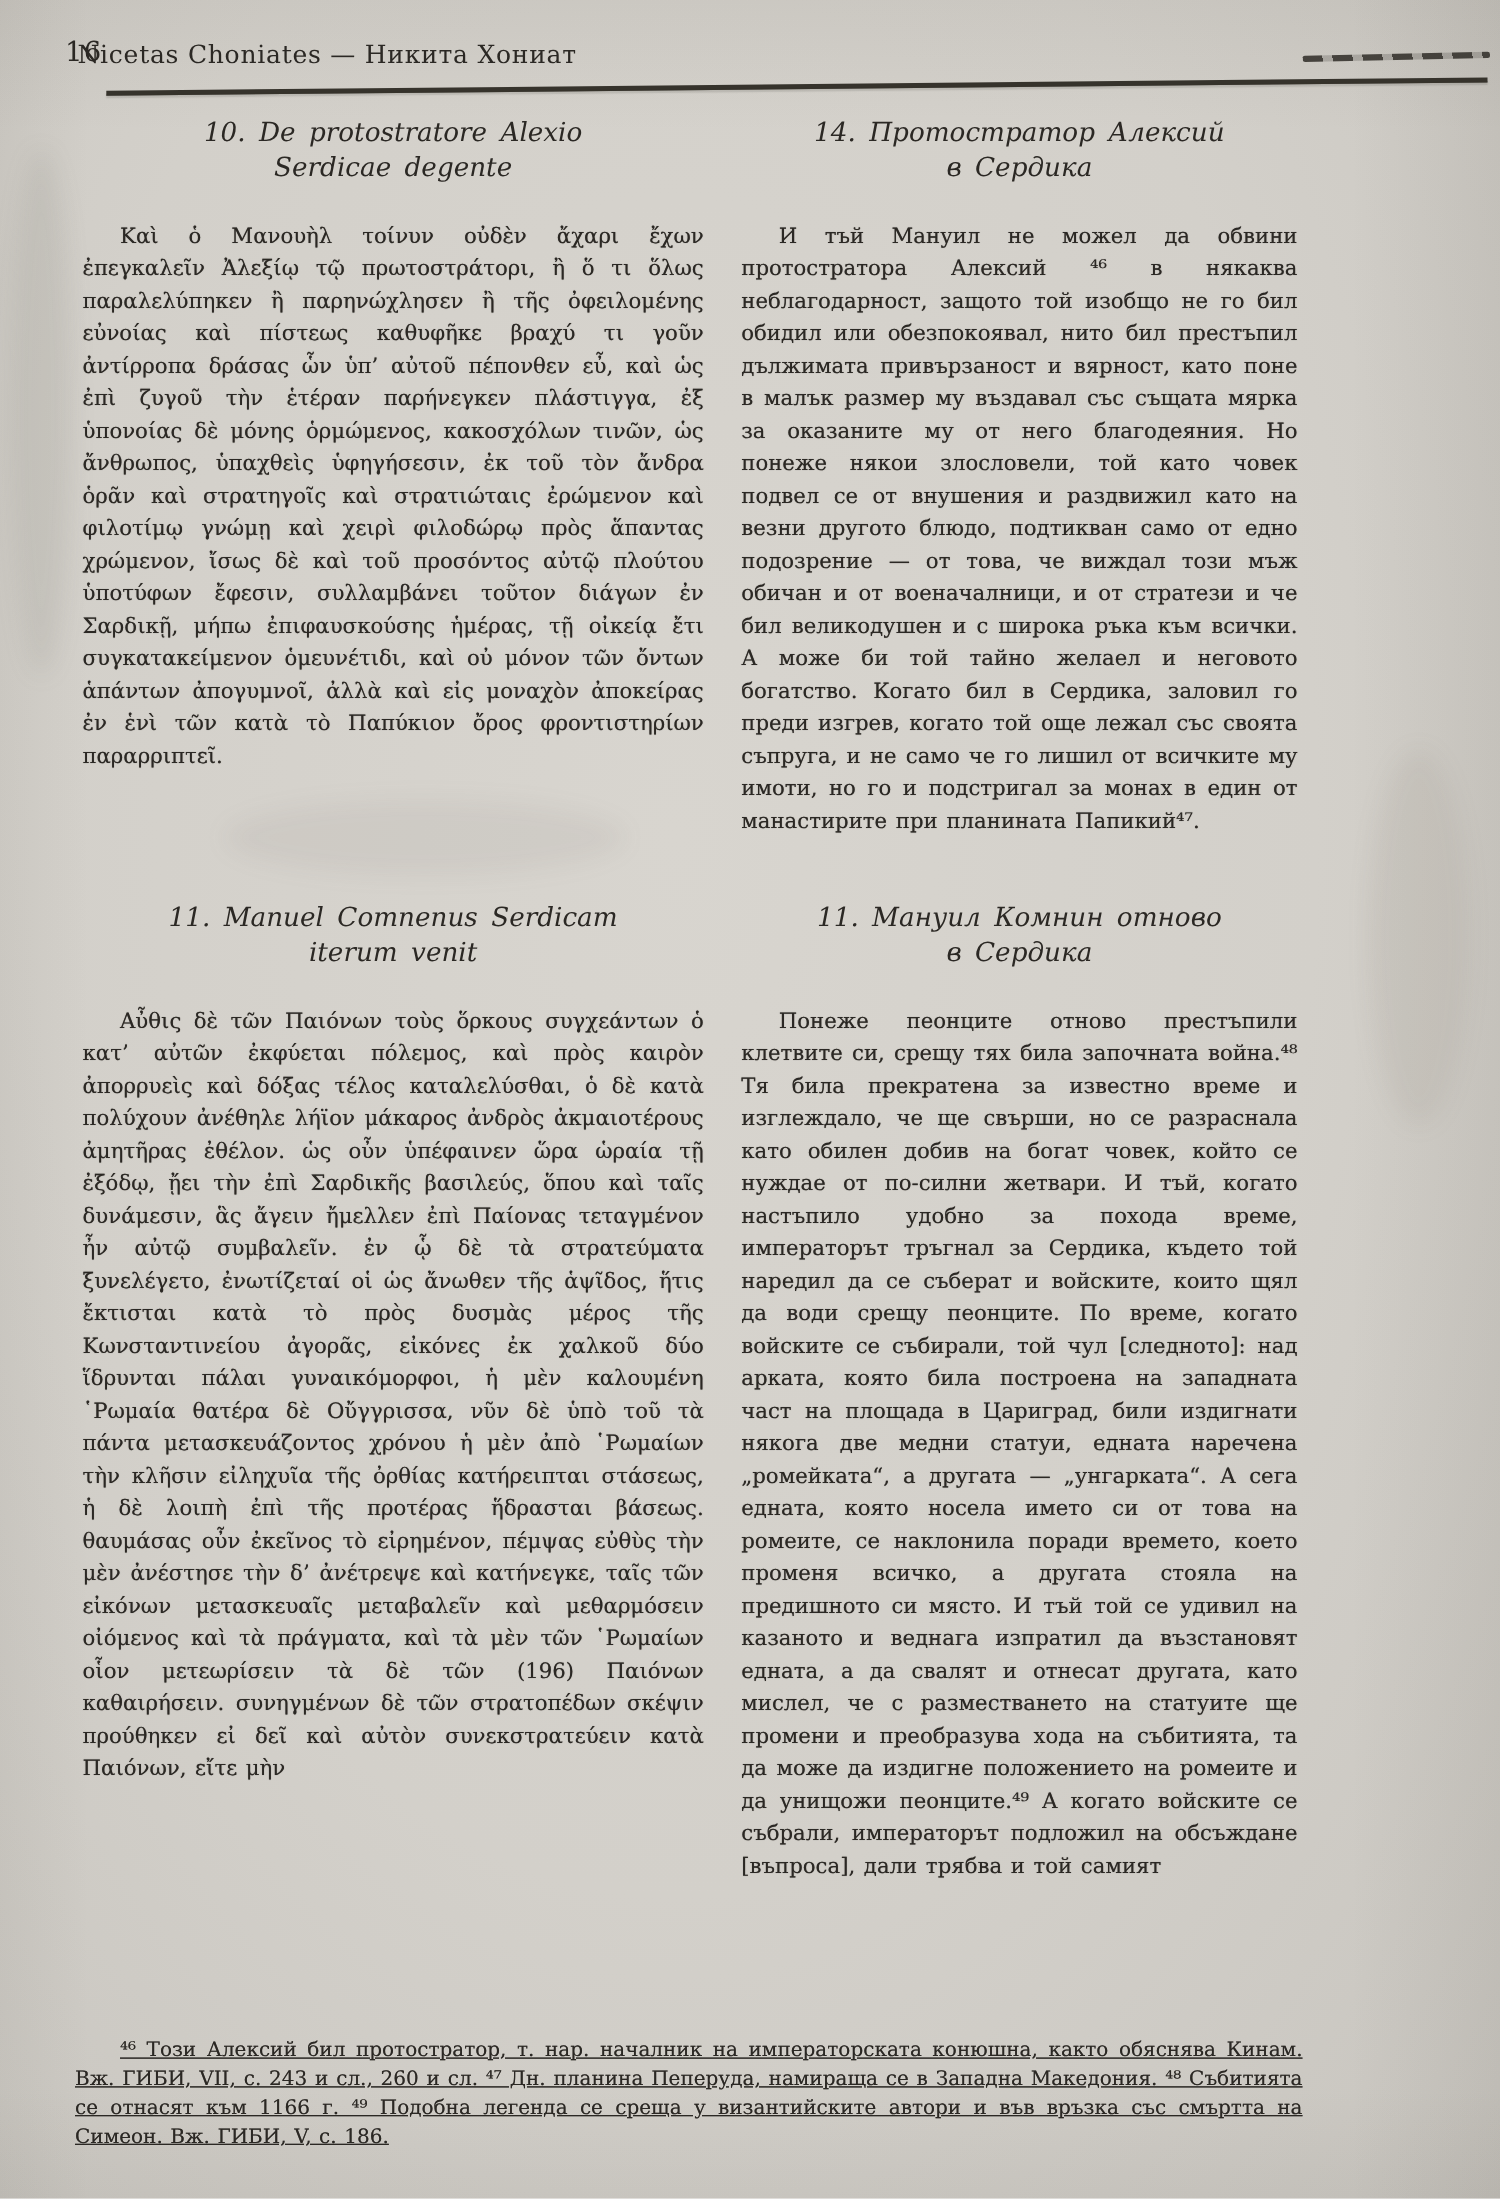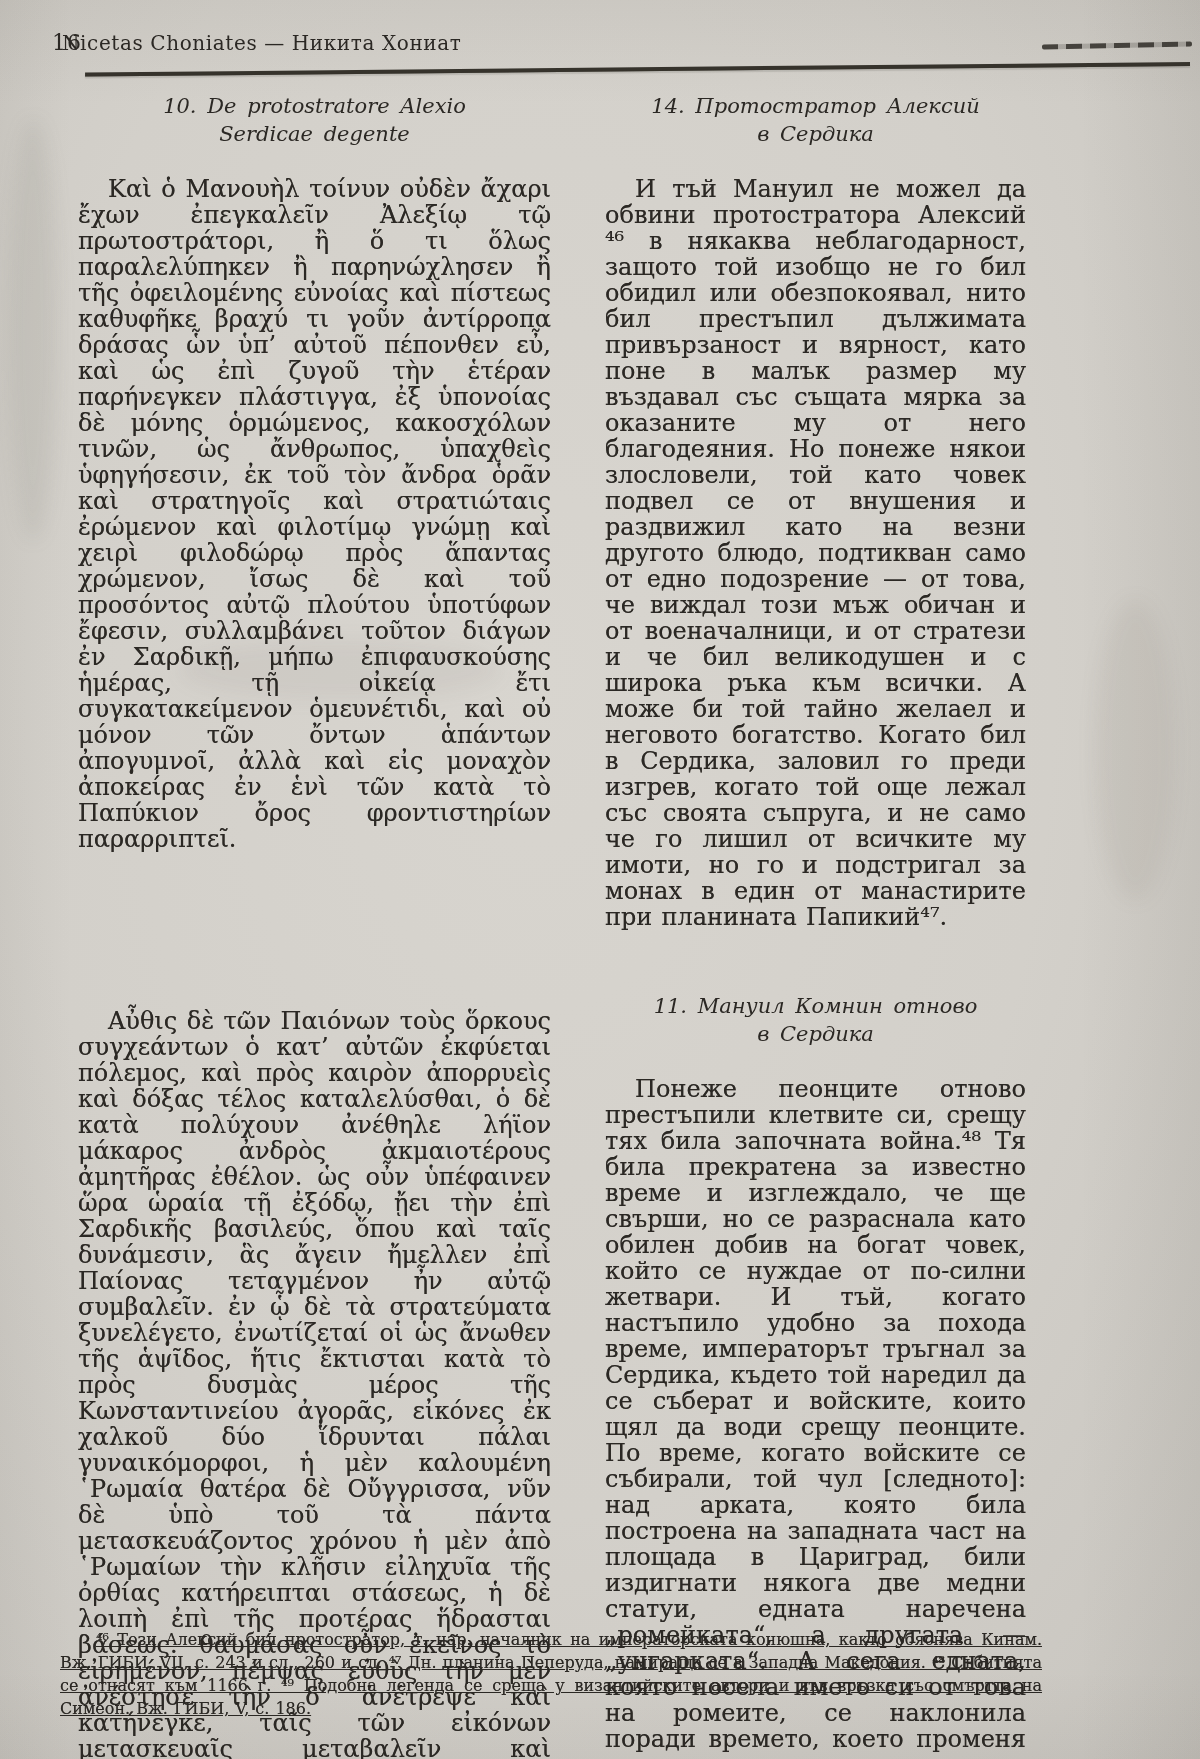--- a/index.html
+++ b/index.html
@@ -49,25 +49,25 @@
     column-gap: 22px; row-gap: 46px;
   }
   .heading {
     font-style: italic;
     font-size: 21px; line-height: 28px;
     text-align: center; white-space: pre-line;
     margin: 0 0 28px 0;
     word-spacing: 4px;
   }
   .body-text {
-    font-size: 24px; line-height: 26px;
+    font-size: 17px; line-height: 26px;
     text-align: justify; text-indent: 30px;
     word-spacing: 1.5px;
     text-shadow: 0 0 .6px rgba(43,40,36,.65);
-    margin: 16px;
+    margin: 4px;
   }
   .citation {
     font-size: 19px; line-height: 26px; margin: 0;
     text-shadow: 0 0 .6px rgba(43,40,36,.65);
   }
   .footnotes {
     position: absolute; top: 1628px; left: 60px; width: 982px;
     font-size: 16px; line-height: 23px;
     text-align: justify; text-indent: 36px;
     word-spacing: 1px;
@@ -97,20 +97,22 @@
       <p class="body-text">Καὶ ὁ Μανουὴλ τοίνυν οὐδὲν ἄχαρι ἔχων ἐπεγκαλεῖν Ἀλεξίῳ τῷ πρωτοστράτορι, ἢ ὅ τι ὅλως παραλελύπηκεν ἢ παρηνώχλησεν ἢ τῆς ὀφειλομένης εὐνοίας καὶ πίστεως καθυφῆκε βραχύ τι γοῦν ἀντίρροπα δράσας ὧν ὑπ’ αὐτοῦ πέπονθεν εὖ, καὶ ὡς ἐπὶ ζυγοῦ τὴν ἑτέραν παρήνεγκεν πλάστιγγα, ἐξ ὑπονοίας δὲ μόνης ὁρμώμενος, κακοσχόλων τινῶν, ὡς ἄνθρωπος, ὑπαχθεὶς ὑφηγήσεσιν, ἐκ τοῦ τὸν ἄνδρα ὁρᾶν καὶ στρατηγοῖς καὶ στρατιώταις ἐρώμενον καὶ φιλοτίμῳ γνώμῃ καὶ χειρὶ φιλοδώρῳ πρὸς ἅπαντας χρώμενον, ἴσως δὲ καὶ τοῦ προσόντος αὐτῷ πλούτου ὑποτύφων ἔφεσιν, συλλαμβάνει τοῦτον διάγων ἐν Σαρδικῇ, μήπω ἐπιφαυσκούσης ἡμέρας, τῇ οἰκείᾳ ἔτι συγκατακείμενον ὁμευνέτιδι, καὶ οὐ μόνον τῶν ὄντων ἁπάντων ἀπογυμνοῖ, ἀλλὰ καὶ εἰς μοναχὸν ἀποκείρας ἐν ἑνὶ τῶν κατὰ τὸ Παπύκιον ὄρος φροντιστηρίων παραρριπτεῖ.</p>
     </div>
 
     <div class="section">
       <div class="heading">14. Протостратор Алексий
 в Сердика</div>
       <p class="body-text">И тъй Мануил не можел да обвини протостратора Алексий ⁴⁶ в някаква неблагодарност, защото той изобщо не го бил обидил или обезпокоявал, нито бил престъпил дължимата привързаност и вярност, като поне в малък размер му въздавал със същата мярка за оказаните му от него благодеяния. Но понеже някои злословели, той като човек подвел се от внушения и раздвижил като на везни другото блюдо, подтикван само от едно подозрение — от това, че виждал този мъж обичан и от военачалници, и от стратези и че бил великодушен и с широка ръка към всички. А може би той тайно желаел и неговото богатство. Когато бил в Сердика, заловил го преди изгрев, когато той още лежал със своята съпруга, и не само че го лишил от всичките му имоти, но го и подстригал за монах в един от манастирите при планината Папикий⁴⁷.</p>
     </div>
 
     <div class="section">
+      <div class="heading">11. Manuel Comnenus Serdicam
+iterum venit</div>
       <p class="body-text">Αὖθις δὲ τῶν Παιόνων τοὺς ὅρκους συγχεάντων ὁ κατ’ αὐτῶν ἐκφύεται πόλεμος, καὶ πρὸς καιρὸν ἀπορρυεὶς καὶ δόξας τέλος καταλελύσθαι, ὁ δὲ κατὰ πολύχουν ἀνέθηλε λήϊον μάκαρος ἀνδρὸς ἀκμαιοτέρους ἀμητῆρας ἐθέλον. ὡς οὖν ὑπέφαινεν ὥρα ὡραία τῇ ἐξόδῳ, ᾔει τὴν ἐπὶ Σαρδικῆς βασιλεύς, ὅπου καὶ ταῖς δυνάμεσιν, ἃς ἄγειν ἤμελλεν ἐπὶ Παίονας τεταγμένον ἦν αὐτῷ συμβαλεῖν. ἐν ᾧ δὲ τὰ στρατεύματα ξυνελέγετο, ἐνωτίζεταί οἱ ὡς ἄνωθεν τῆς ἁψῖδος, ἥτις ἔκτισται κατὰ τὸ πρὸς δυσμὰς μέρος τῆς Κωνσταντινείου ἀγορᾶς, εἰκόνες ἐκ χαλκοῦ δύο ἵδρυνται πάλαι γυναικόμορφοι, ἡ μὲν καλουμένη ῾Ρωμαία θατέρα δὲ Οὔγγρισσα, νῦν δὲ ὑπὸ τοῦ τὰ πάντα μετασκευάζοντος χρόνου ἡ μὲν ἀπὸ ῾Ρωμαίων τὴν κλῆσιν εἰληχυῖα τῆς ὀρθίας κατήρειπται στάσεως, ἡ δὲ λοιπὴ ἐπὶ τῆς προτέρας ἥδρασται βάσεως. θαυμάσας οὖν ἐκεῖνος τὸ εἰρημένον, πέμψας εὐθὺς τὴν μὲν ἀνέστησε τὴν δ’ ἀνέτρεψε καὶ κατήνεγκε, ταῖς τῶν εἰκόνων μετασκευαῖς μεταβαλεῖν καὶ μεθαρμόσειν οἰόμενος καὶ τὰ πράγματα, καὶ τὰ μὲν τῶν ῾Ρωμαίων οἷον μετεωρίσειν τὰ δὲ τῶν (196) Παιόνων καθαιρήσειν. συνηγμένων δὲ τῶν στρατοπέδων σκέψιν προύθηκεν εἰ δεῖ καὶ αὐτὸν συνεκστρατεύειν κατὰ Παιόνων, εἴτε μὴν</p>
     </div>
 
     <div class="section">
       <div class="heading">11. Мануил Комнин отново
 в Сердика</div>
       <p class="body-text">Понеже пеонците отново престъпили клетвите си, срещу тях била започната война.⁴⁸ Тя била прекратена за известно време и изглеждало, че ще свърши, но се разраснала като обилен добив на богат човек, който се нуждае от по-силни жетвари. И тъй, когато настъпило удобно за похода време, императорът тръгнал за Сердика, където той наредил да се съберат и войските, които щял да води срещу пеонците. По време, когато войските се събирали, той чул [следното]: над арката, която била построена на западната част на площада в Цариград, били издигнати някога две медни статуи, едната наречена „ромейката“, а другата — „унгарката“. А сега едната, която носела името си от това на ромеите, се наклонила поради времето, което променя всичко, а другата стояла на предишното си място. И тъй той се удивил на казаното и веднага изпратил да възстановят едната, а да свалят и отнесат другата, като мислел, че с разместването на статуите ще промени и преобразува хода на събитията, та да може да издигне положението на ромеите и да унищожи пеонците.⁴⁹ А когато войските се събрали, императорът подложил на обсъждане [въпроса], дали трябва и той самият</p>
     </div>
 
   </div>

